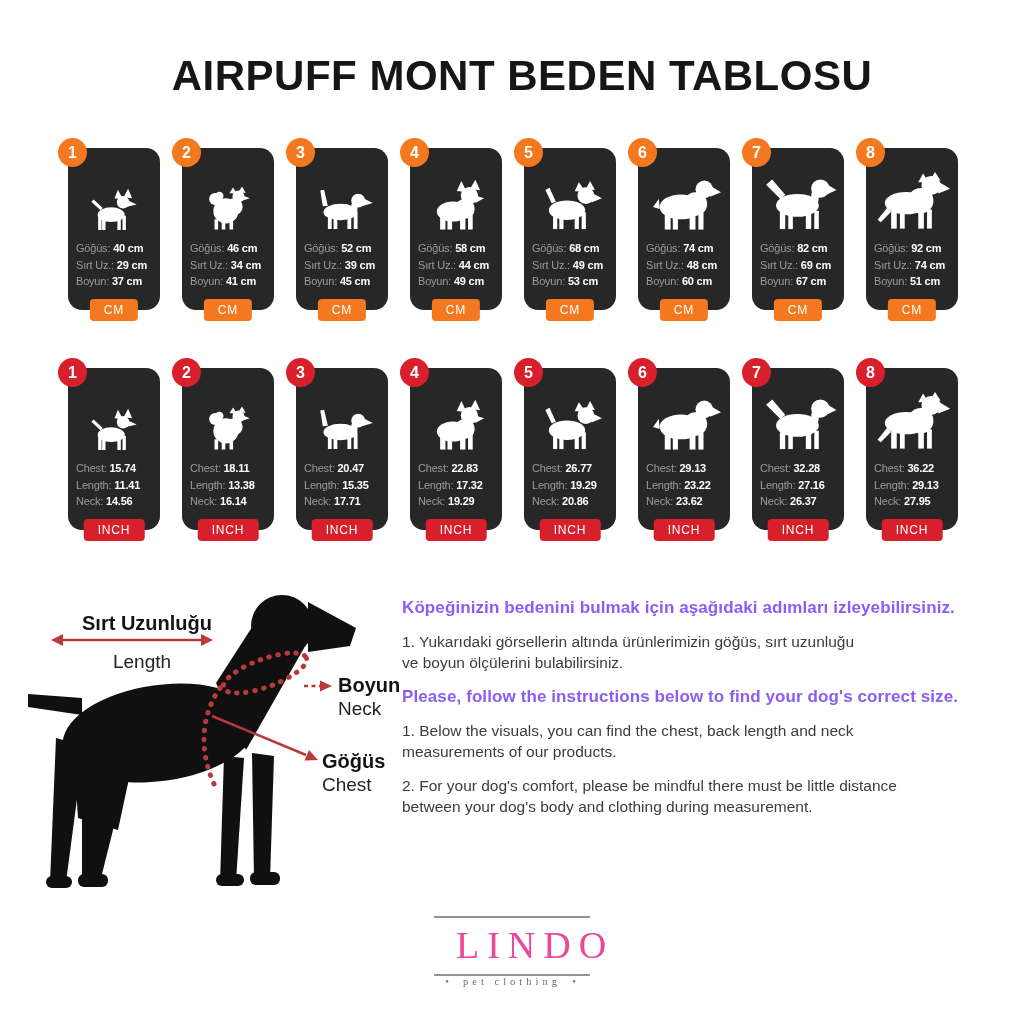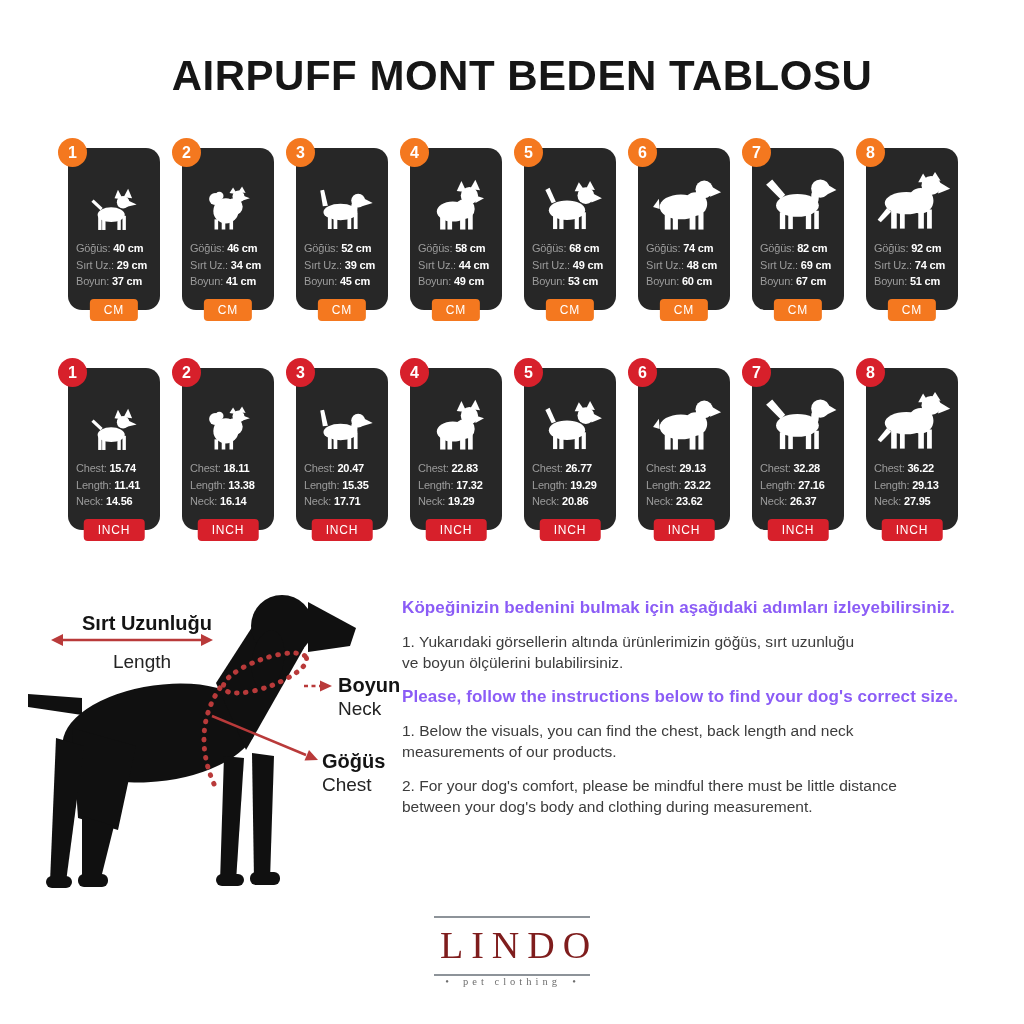--- a/index.html
+++ b/index.html
@@ -49,22 +49,22 @@
   text.diag-reg{font-family:"Liberation Sans",sans-serif;font-weight:400;font-size:19px;fill:#232323}
   
   .instructions{position:absolute;left:402px;top:598px;width:614px;color:var(--body-text)}
   .ins-h{font-weight:800;color:#8b5cf6;font-size:17px;margin:0 0 14px;letter-spacing:.1px}
   .ins-h.en{margin-top:10px}
   .ins-p{font-size:15.5px;line-height:1.33;margin:0 0 14px;white-space:pre-line}
   
   .logo{position:absolute;left:50%;top:916px;transform:translateX(-50%);width:156px;text-align:center}
   .logo .rule{border-top:2px solid #8d9399;height:0;width:100%}
   .lindo{
-    font-family:"Liberation Serif",serif;font-size:38px;color:#7f1d1d;
-    letter-spacing:8px;padding:5px 0 7px;margin-left:6px;font-weight:500;
+    font-family:"Liberation Serif",serif;font-size:38px;color:#ec4899;
+    letter-spacing:8px;padding:5px 0 7px;margin-left:22px;font-weight:500;
   }
   .tagline{
     font-family:"Liberation Serif",serif;font-size:10.5px;
     letter-spacing:3px;color:#6e6e6e;white-space:nowrap;
   }
 </style>
 </head>
 <body>
 
 <svg width="0" height="0" style="position:absolute" aria-hidden="true">

